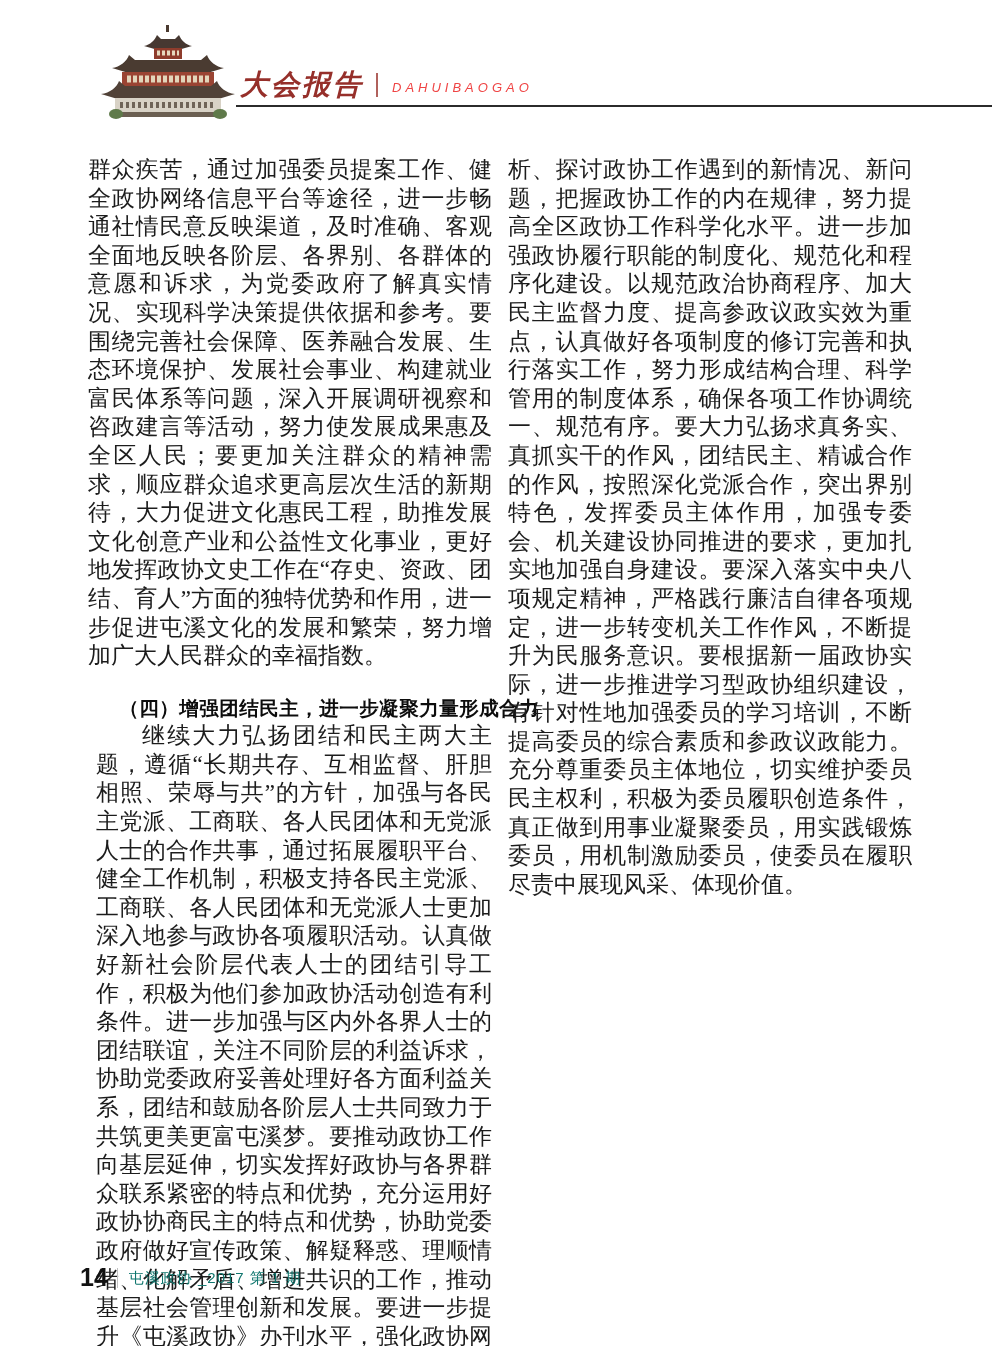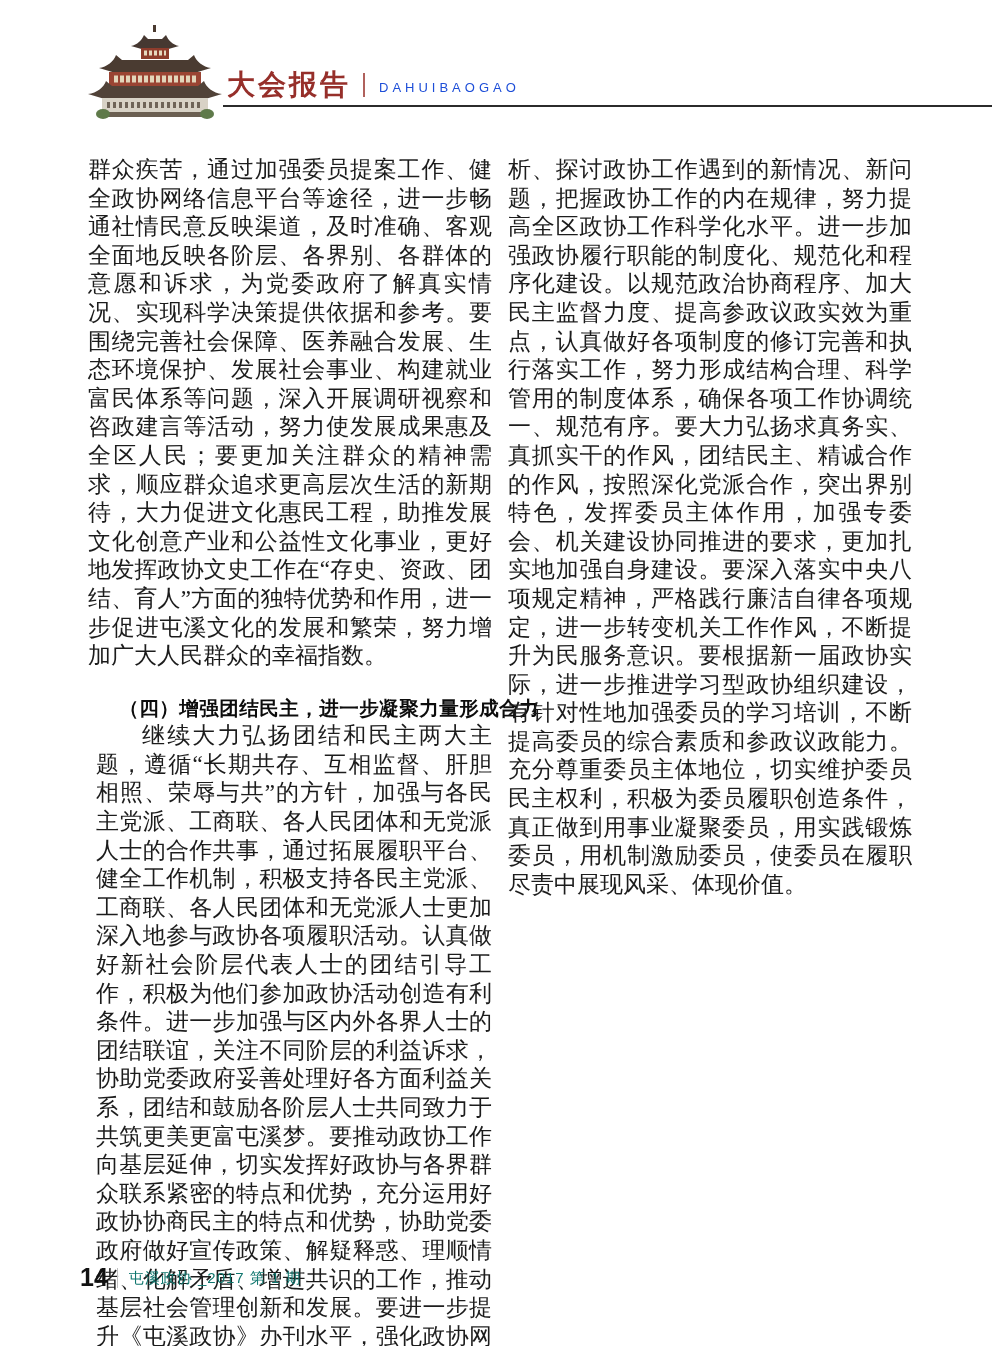--- a/index.html
+++ b/index.html
@@ -1,25 +1,25 @@
 <!DOCTYPE html>
 <html><head>
 <meta charset="utf-8">
 <style>
   * { margin:0; padding:0; box-sizing:border-box; }
   html,body { width:992px; height:1346px; background:#ffffff; overflow:hidden; }
   body { position:relative; font-family:"Liberation Serif","DejaVu Serif",serif; color:#1b1b1b; }
 
   
-  .header { position:absolute; left:3px; top:0; width:948px; height:130px; }
+  .header { position:absolute; left:16px; top:0; width:948px; height:130px;font-style:italic; }
   .building { position:absolute; left:84px; top:24px; width:138px; height:98px; }
   .title-group { position:absolute; left:224px; top:66px; height:38px; display:flex; align-items:center; }
   .title-cn { font-size:28px; font-weight:bold; color:#962f2a; letter-spacing:3px; font-family:"Liberation Serif","DejaVu Serif",serif; }
   .title-divider { width:2px; height:24px; background:#b0615c; margin:0 14px 0 12px; }
-  .title-py { font-size:13px; letter-spacing:4px; color:#1d4ed8; font-family:"Liberation Sans","DejaVu Sans",sans-serif; padding-top:4px; }
+  .title-py { font-size:13px; letter-spacing:4px; color:#ef4444; font-family:"Liberation Sans","DejaVu Sans",sans-serif; padding-top:4px; }
   .header-rule { position:absolute; left:220px; top:105px; width:770px; height:2px; background:#2b2b2b; }
 
   
   .content { position:absolute; left:88px; top:156px; width:824px; display:flex; gap:16px; }
   .column { width:404px; }
   .body-text { font-size:23px; line-height:28.6px; text-align:justify; color:#1c1c1c; }
   .indent { text-indent:2em;margin-left:8px; }
   .section-heading { font-family:"Liberation Sans","DejaVu Sans",sans-serif; font-size:19.5px; line-height:28.6px;
                      font-weight:700; color:#0c0c0c; text-indent:1.6em; margin-top:23px; margin-bottom:0;
                      letter-spacing:0.5px; white-space:nowrap; }

